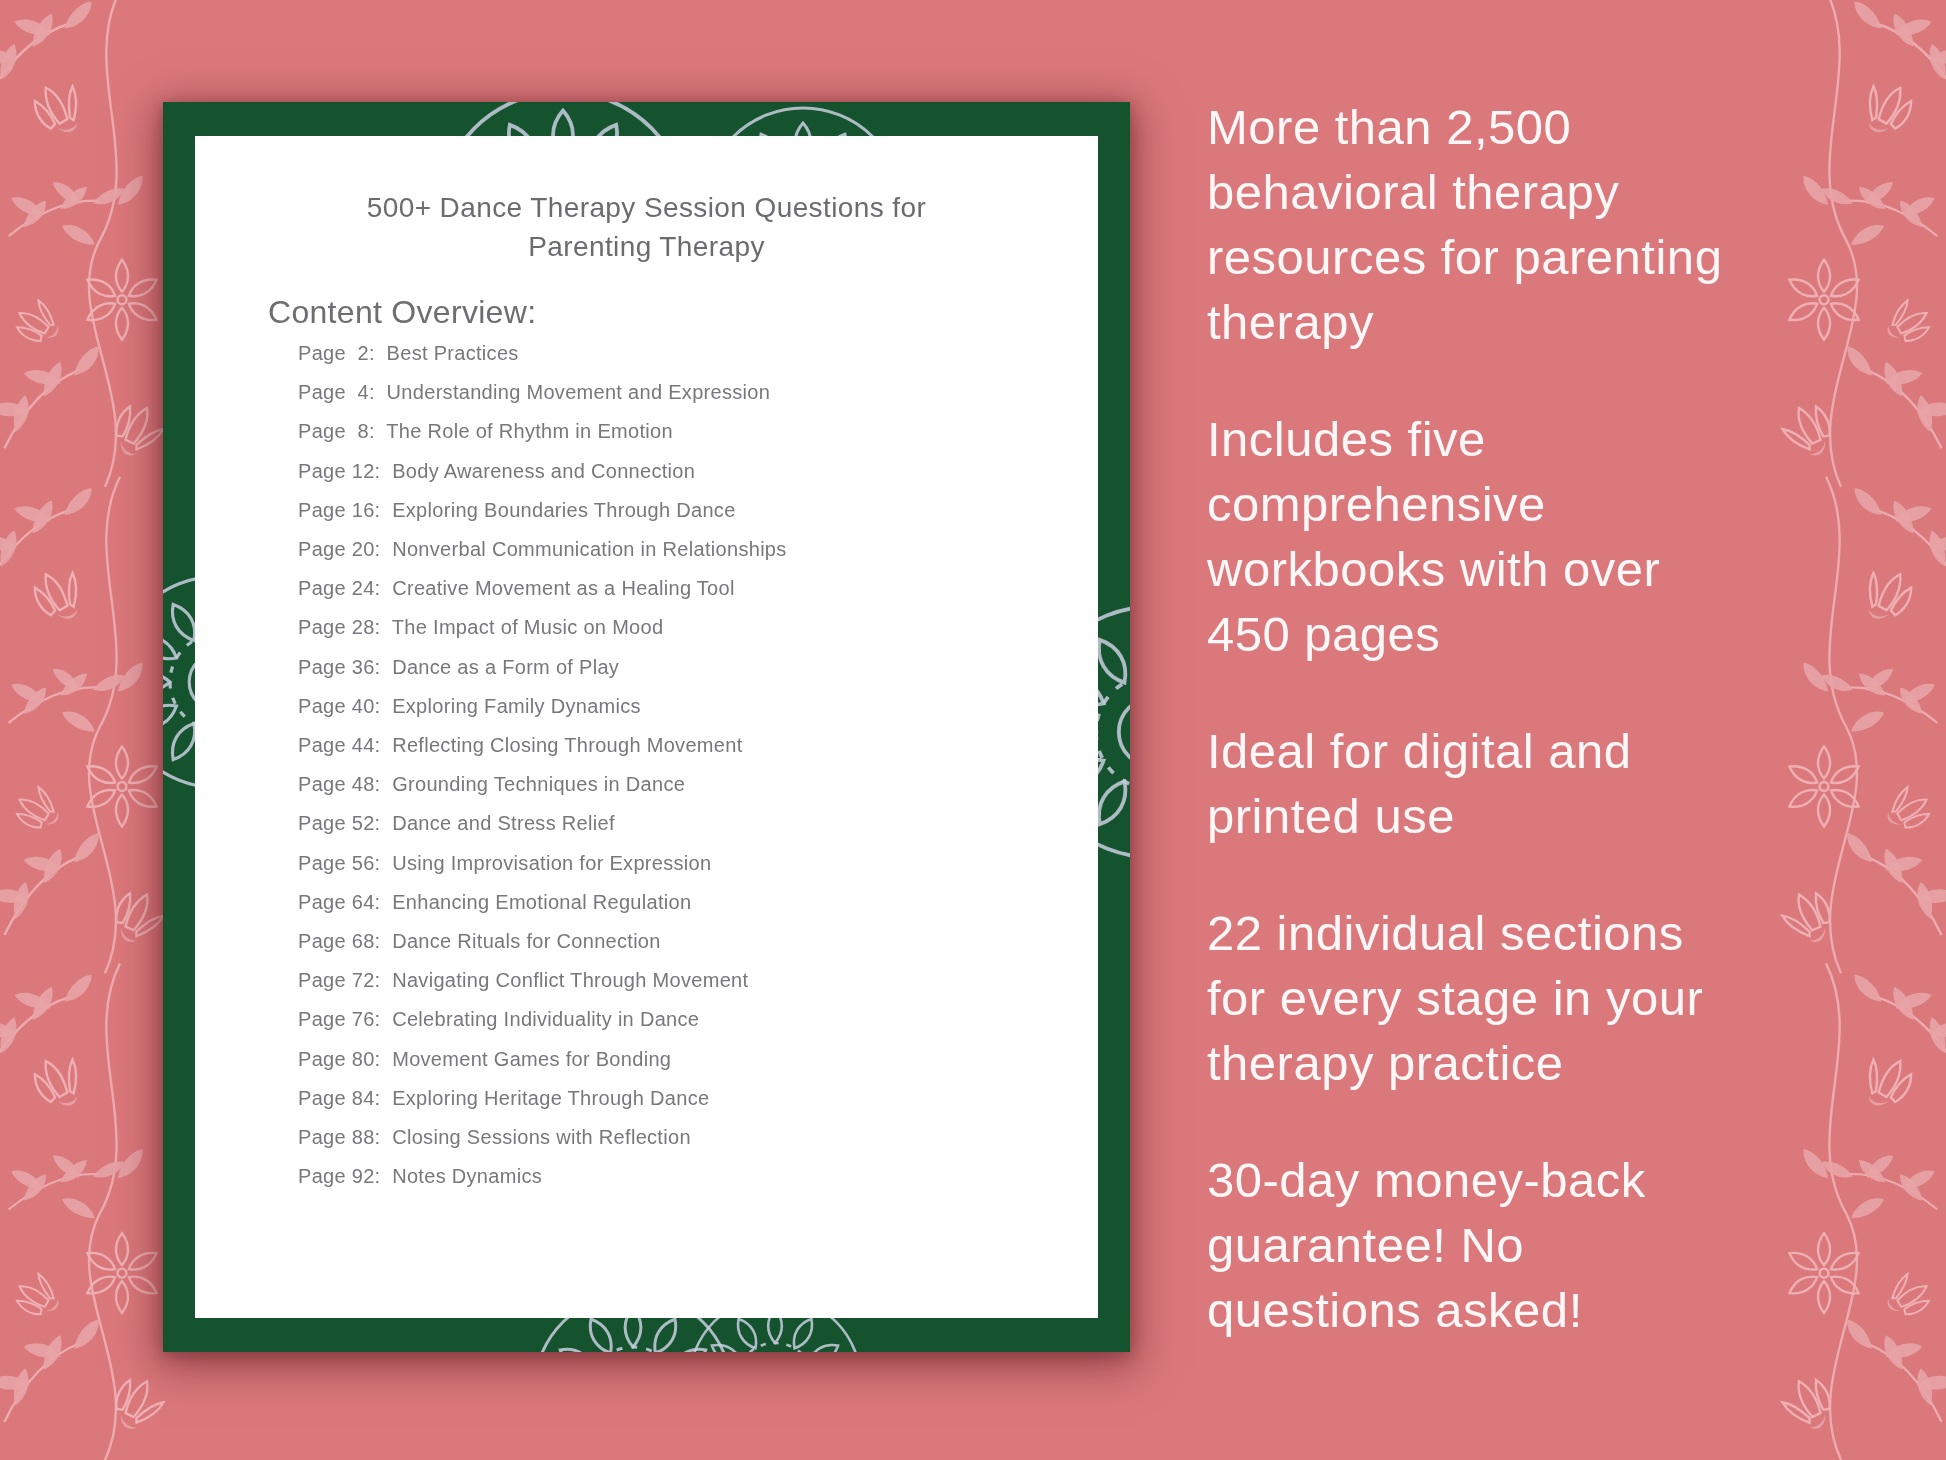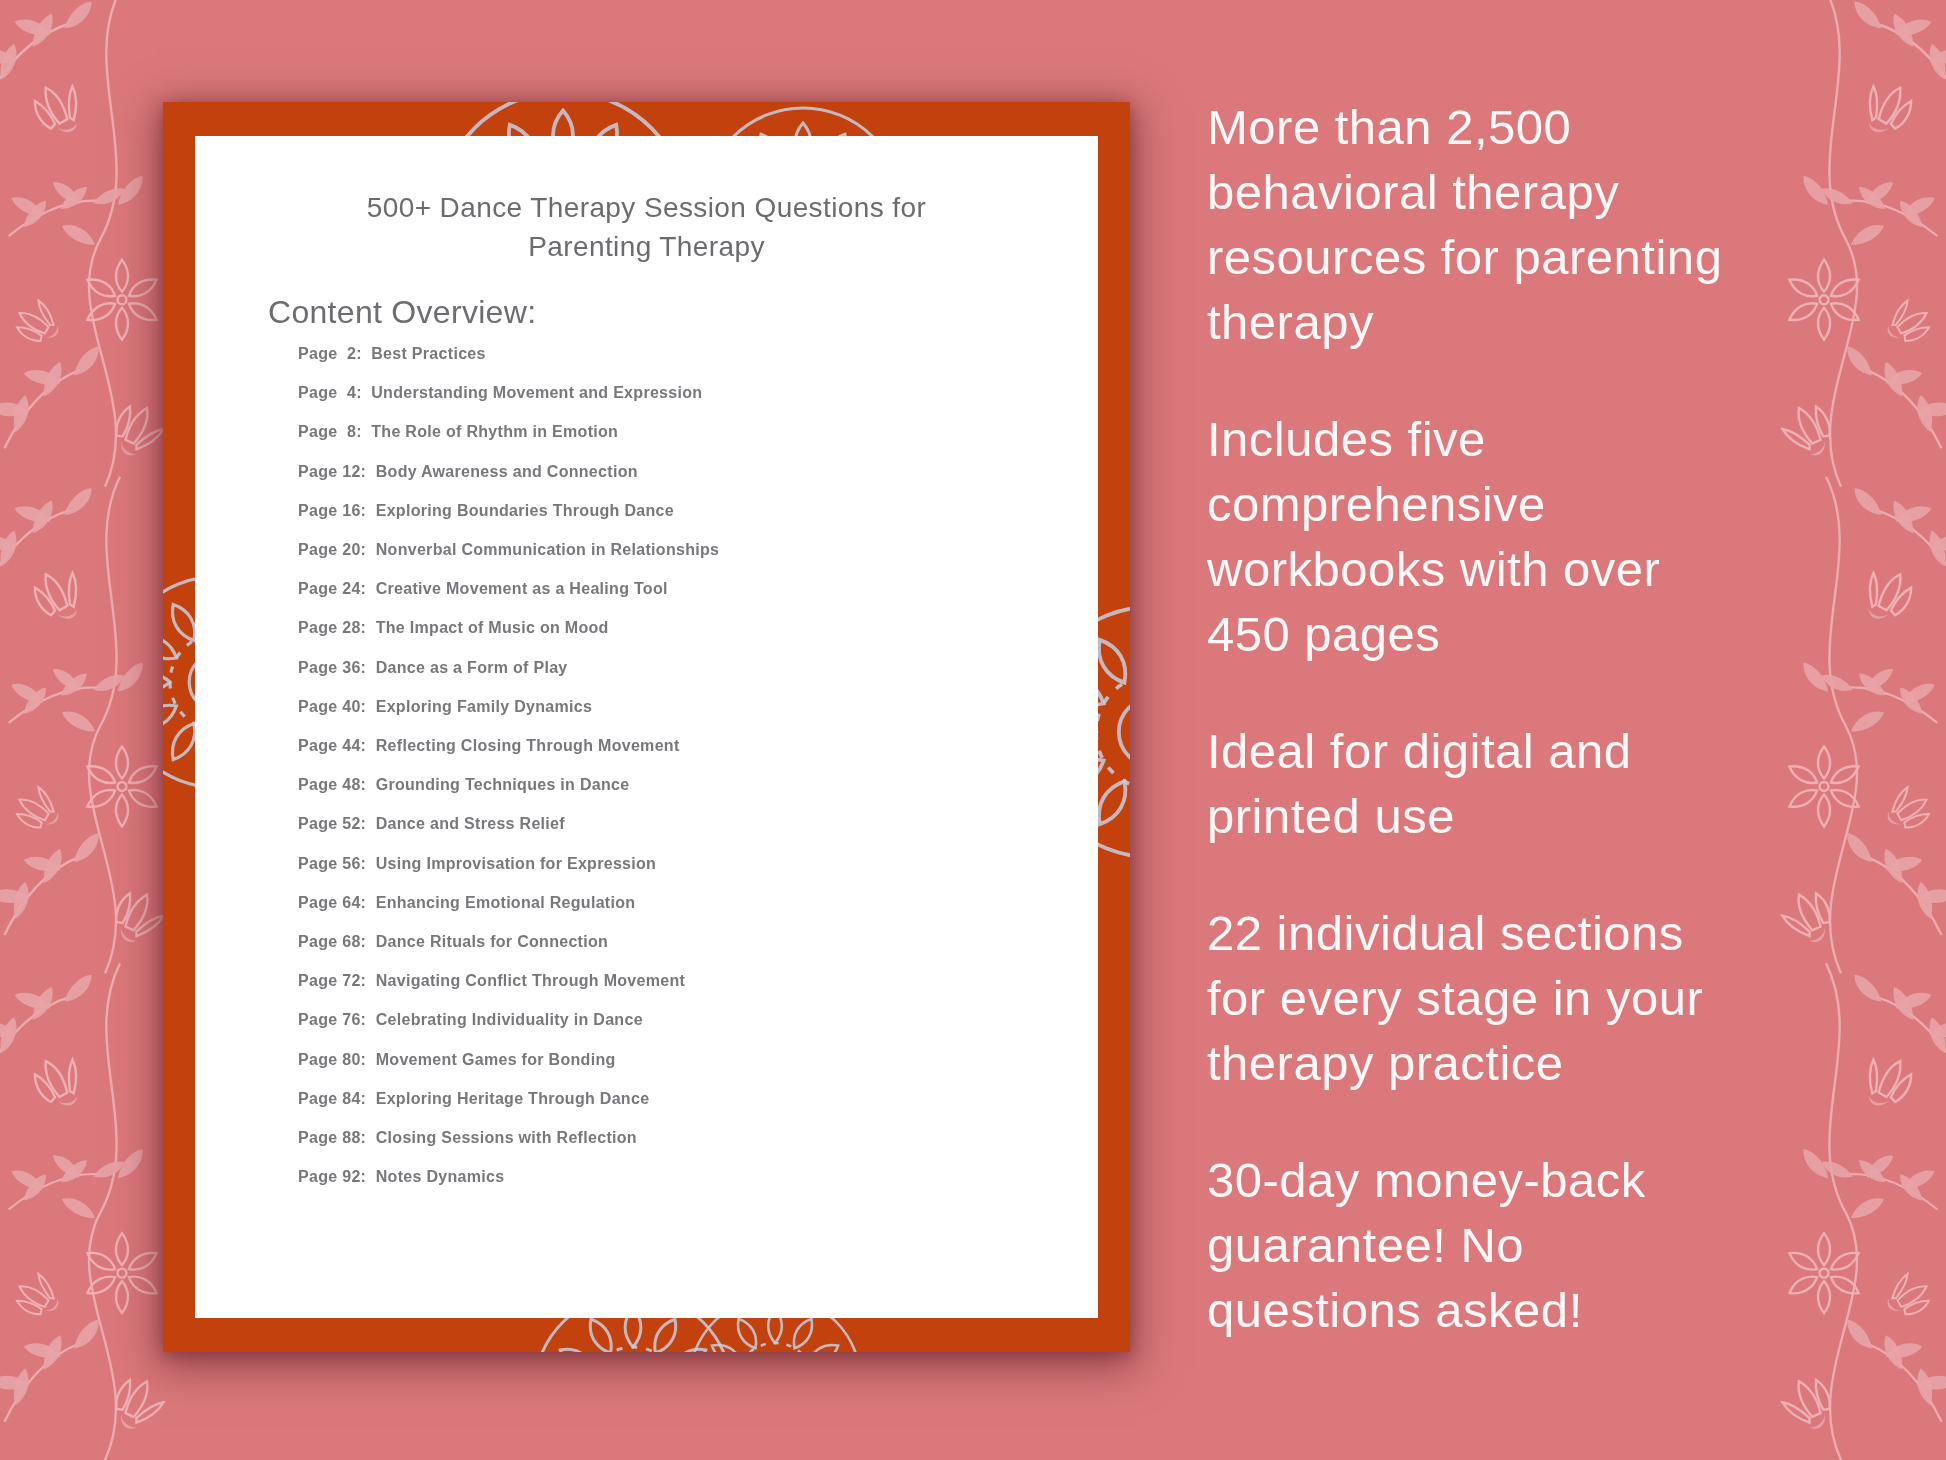--- a/index.html
+++ b/index.html
@@ -28,21 +28,21 @@
   .vine-leaf { fill: #e7a3a6; opacity: .92; }
   .vine-outline { fill: none; stroke: #eeb0b3; stroke-width: 2.4px; }
 
   
   .card {
     position: absolute;
     left: 163px;
     top: 102px;
     width: 967px;
     height: 1250px;
-    background: #c2410c;
+    background: #14532d;
     box-shadow: 0 10px 40px 6px rgba(86,24,28,.52), 0 3px 14px rgba(86,24,28,.38);
     overflow: hidden;
   }
   .mandala-layer {
     position: absolute;
     left: 0; top: 0;
     width: 967px; height: 1250px;
     z-index: 1;
   }
   .mandala-stroke { stroke: #c8cee1; fill: none; stroke-width: 2px; opacity: .85; }
@@ -70,26 +70,25 @@
     line-height: 33px;
     color: #6d6d72;
     letter-spacing: .3px;
   }
   .toc {
     list-style: none;
     margin: 5px 0 0 103px;
     padding: 0;
   }
   .toc li {
-    font-size: 16px;
+    font-size: 20px;
     line-height: 39.2px;
     color: #77777c;
     letter-spacing: .3px;
     white-space: pre;
-    font-weight: bold;
   }
 
   
   .marketing {
     position: absolute;
     left: 1207px;
     top: 95px;
     width: 640px;
   }
   .marketing p {

